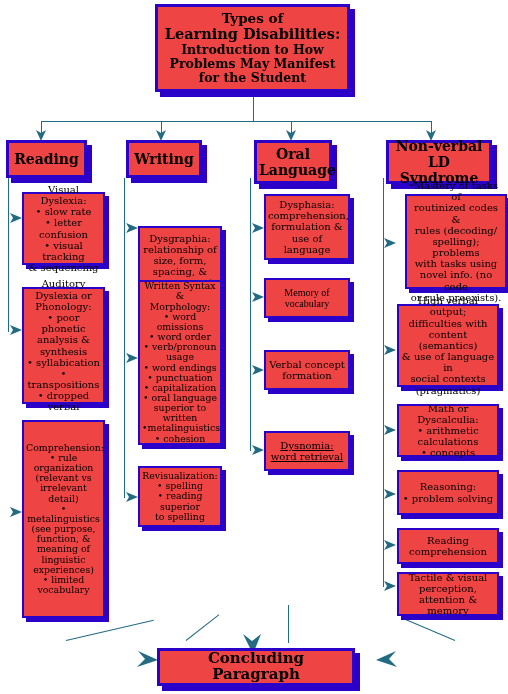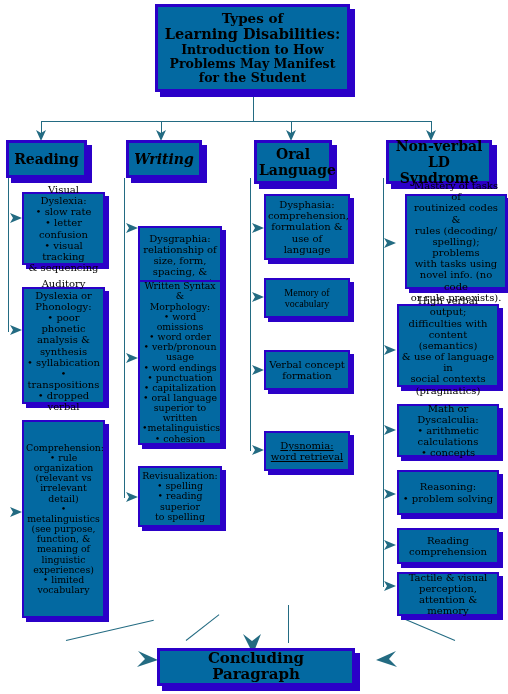--- a/index.html
+++ b/index.html
@@ -12,21 +12,21 @@
     width: 508px;
     height: 694px;
     background: #ffffff;
     font-family: "DejaVu Serif", "Liberation Serif", serif;
     overflow: hidden;
   }
   
   .box {
     position: absolute;
     box-sizing: border-box;
-    background: #0369a1;
+    background: #ef4444;
     border: 2px solid #2b00c8;
     box-shadow: 4px 4px 0 0 #2b00c8;
     display: flex;
     align-items: center;
     justify-content: center;
     text-align: center;
     color: #000000;
     line-height: 1.04;
     z-index: 3;
     padding: 1px 2px;
@@ -151,21 +151,21 @@
       <span class="bl l3">for the Student</span>
     </div>
   </div>
 
   <div class="box cat-box" style="left:6px; top:140px; width:81px; height:38px;">
     <div class="inner">
       <span class="bl">Reading</span>
     </div>
   </div>
 
-  <div class="box cat-box" style="left:126px; top:140px; width:76px; height:38px;font-style:italic;">
+  <div class="box cat-box" style="left:126px; top:140px; width:76px; height:38px;">
     <div class="inner">
       <span class="bl">Writing</span>
     </div>
   </div>
 
   <div class="box cat-box" style="left:254px; top:140px; width:78px; height:44px;">
     <div class="inner">
       <span class="bl">Oral</span>
       <span class="bl">Language</span>
     </div>

